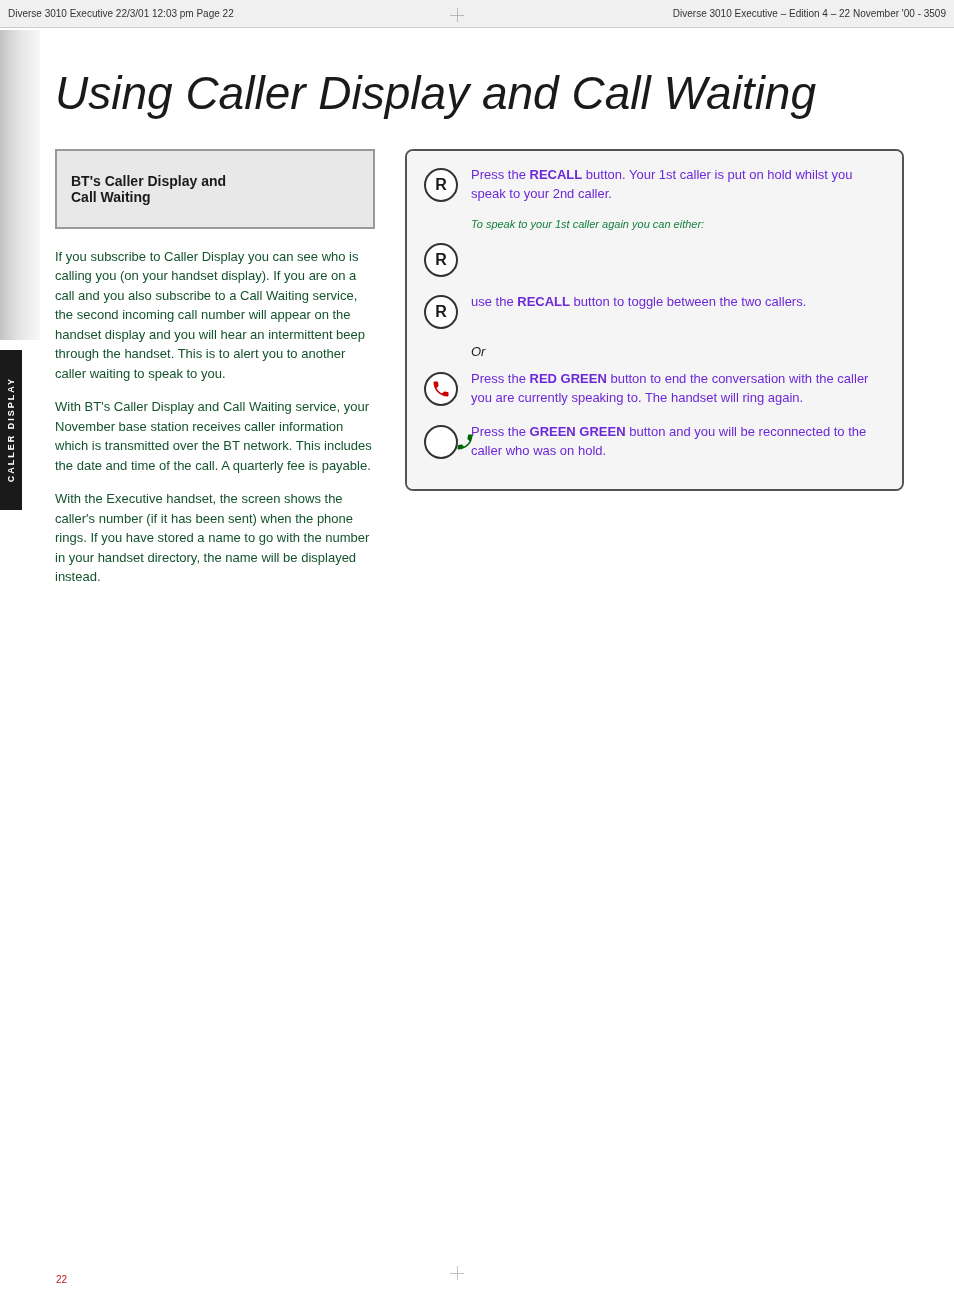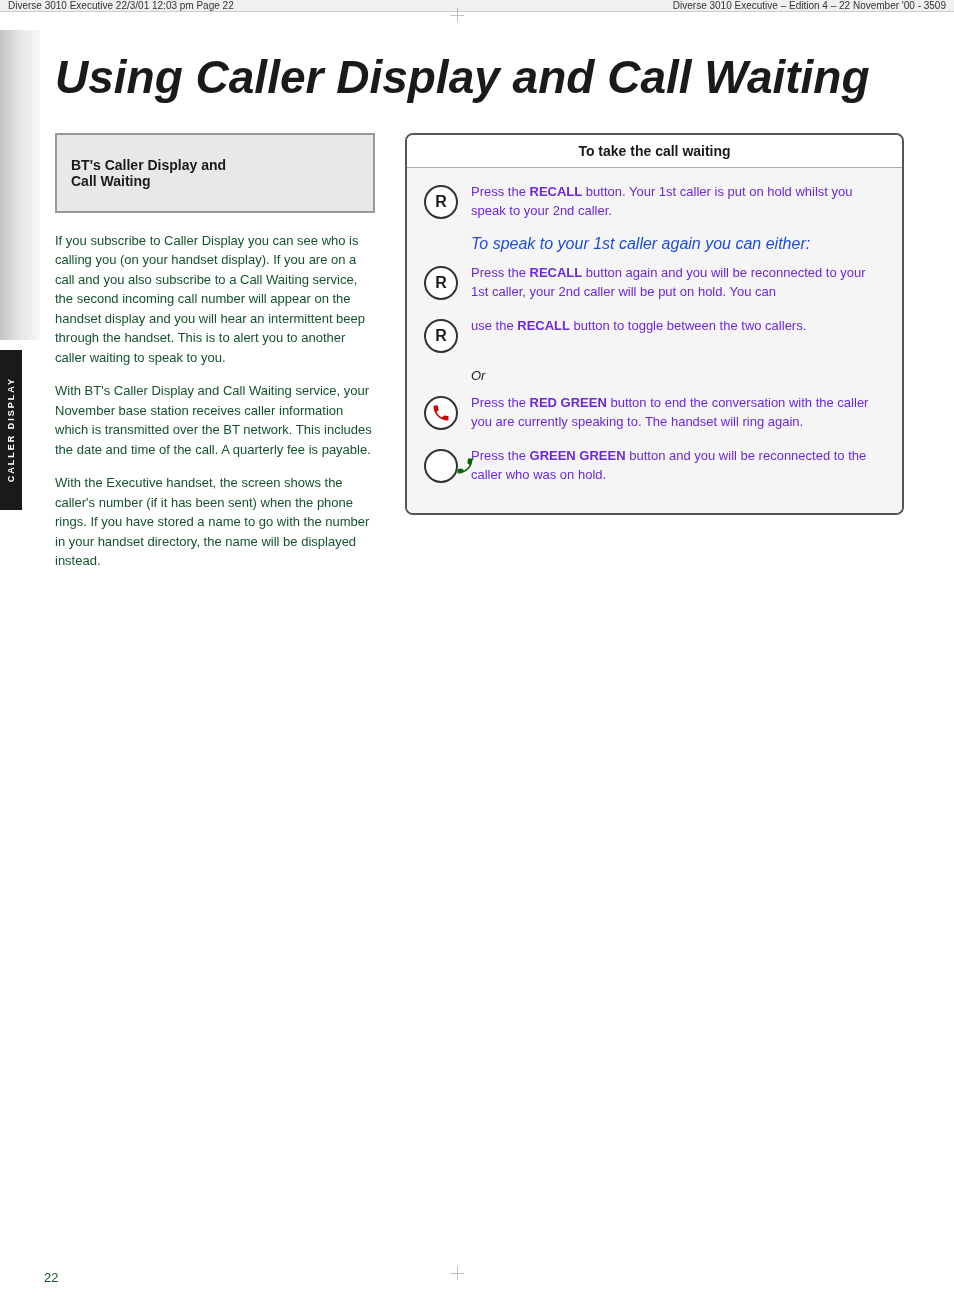--- a/index.html
+++ b/index.html
@@ -11,21 +11,21 @@
       font-size: 14px;
       color: #1a1a1a;
       position: relative;
       overflow: hidden;
     }
 
     
     .header-bar {
       background: #f0f0f0;
       border-bottom: 1px solid #ccc;
-      padding: 0 8px;
+      padding: 8px 8px;
       font-size: 10px;
       color: #333;
       display: flex;
       justify-content: space-between;
     }
 
     
     .side-label {
       position: absolute;
       left: 0;
@@ -60,21 +60,21 @@
 
     
     .main-content {
       padding: 30px 50px 30px 55px;
     }
 
     
     .page-title {
       font-size: 46px;
       font-style: italic;
-      font-weight: bold;
+      font-weight: normal;
       color: #1a1a1a;
       line-height: 1.1;
       margin-bottom: 30px;
       margin-top: 10px;
     }
 
     
     .two-col {
       display: flex;
       gap: 30px;
@@ -195,41 +195,41 @@
       line-height: 1.5;
       color: #6d28d9;
     }
 
     .step-text strong {
       font-weight: bold;
     }
 
     .italic-text {
       font-style: italic;
-      font-size: 16px;
+      font-size: 11px;
       margin-bottom: 10px;
       margin-top: 4px;
-      color: #1d4ed8;
+      color: #15803d;
     }
 
     
     .or-text {
       font-style: italic;
       font-size: 13px;
       margin-left: 48px;
       margin-bottom: 10px;
     }
 
     
     .page-number {
       position: absolute;
       bottom: 20px;
-      left: 44px;
-      font-size: 13px;
-      color: #14532d;
+      left: 56px;
+      font-size: 10px;
+      color: #b91c1c;
     }
 
     
     .crosshair {
       position: absolute;
       width: 14px;
       height: 14px;
       opacity: 0.4;
     }
     .crosshair::before, .crosshair::after {
@@ -289,41 +289,37 @@
       <p class="body-para">With BT's Caller Display and Call Waiting service, your November base station receives caller information which is transmitted over the BT network. This includes the date and time of the call. A quarterly fee is payable.</p>
 
       <p class="body-para">With the Executive handset, the screen shows the caller's number (if it has been sent) when the phone rings. If you have stored a name to go with the number in your handset directory, the name will be displayed instead.</p>
 
     </div>
 
     <div class="right-col">
 
       <div class="call-waiting-box">
 
-        <div class="call-waiting-title">To take the call waiting</div>
 
         <div class="call-waiting-content">
 
           <div class="step-row">
             <div class="step-icon">
               <div class="recall-icon">R</div>
             </div>
             <div class="step-text">
               Press the <strong>RECALL</strong> button. Your 1st caller is put on hold whilst you speak to your 2nd caller.
             </div>
           </div>
 
           <div class="italic-text" style="margin-left:48px;">To speak to your 1st caller again you can either:</div>
 
           <div class="step-row">
             <div class="step-icon">
               <div class="recall-icon">R</div>
-            </div>
-            <div class="step-text">
-              Press the <strong>RECALL</strong> button again and you will be reconnected to your 1st caller, your 2nd caller will be put on hold. You can
             </div>
           </div>
 
           <div class="step-row">
             <div class="step-icon">
               <div class="recall-icon">R</div>
             </div>
             <div class="step-text">
               use the <strong>RECALL</strong> button to toggle between the two callers.
             </div>

